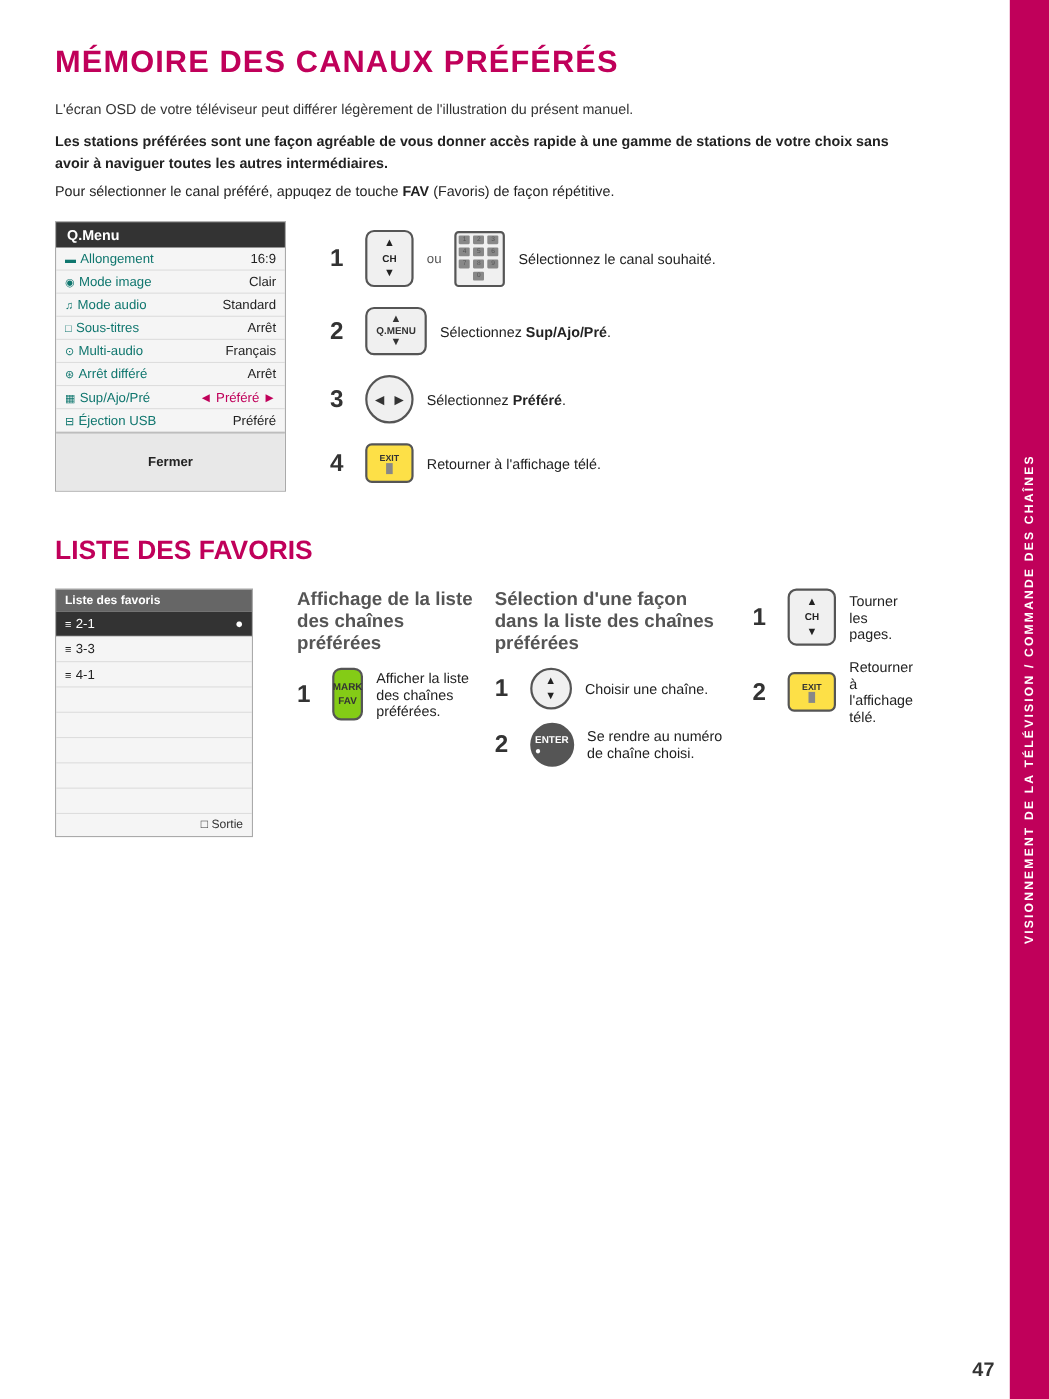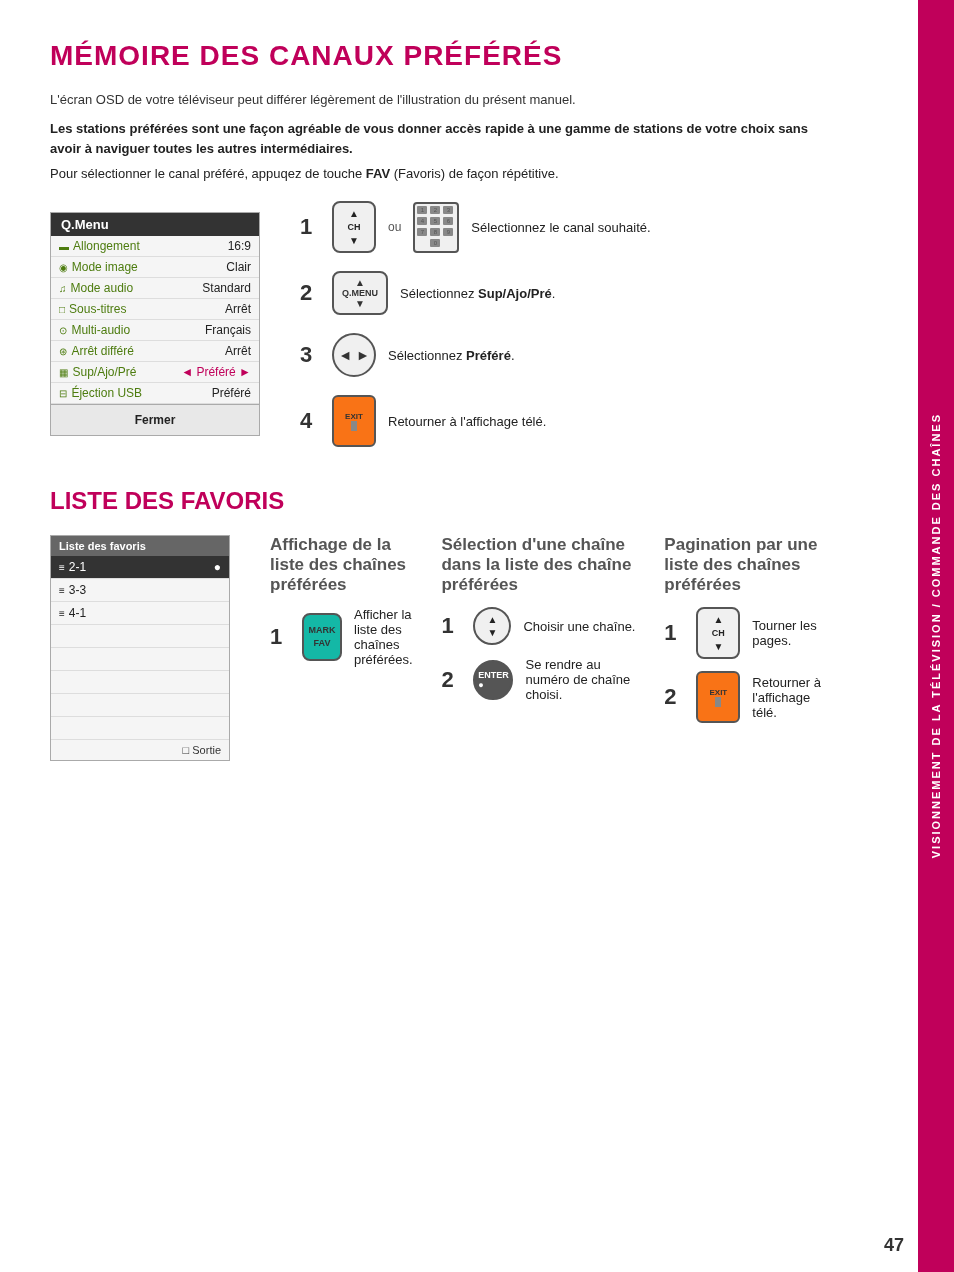--- a/index.html
+++ b/index.html
@@ -80,21 +80,21 @@
     }
 
     .qmenu-row:last-child {
       border-bottom: none;
     }
 
     .qmenu-row .label {
       display: flex;
       align-items: center;
       gap: 4px;
-      color: #4d7c0f;
+      color: #0f766e;
     }
 
     .qmenu-row .value {
       font-weight: normal;
       font-size: 12px;
       color: #222;
     }
 
     .qmenu-row.highlighted .value {
       color: #c0005a;
@@ -102,21 +102,21 @@
 
     .qmenu-row.preferred-row .value {
       color: #c0005a;
       display: flex;
       align-items: center;
       gap: 2px;
     }
 
     .qmenu-fermer {
       text-align: center;
-      padding: 8px;
+      padding: 19px;
       font-weight: bold;
       font-size: 12px;
       border-top: 1px solid #aaa;
       background: #e8e8e8;
     }
 
     
     .steps-right {
       display: flex;
       flex-direction: column;
@@ -158,22 +158,22 @@
       font-size: 9px;
       font-weight: bold;
       color: #333;
       position: relative;
       flex-shrink: 0;
     }
 
     .btn-remote.exit-btn {
       border-radius: 6px;
       width: 44px;
-      height: 52px;
-      background: #f97316;
+      height: 36px;
+      background: #fde047;
     }
 
     .step-row .ou-text {
       font-size: 12px;
       color: #555;
     }
 
     
     .btn-lr {
       display: inline-flex;
@@ -204,23 +204,23 @@
       color: #333;
     }
 
     .btn-mark-fav {
       display: inline-flex;
       flex-direction: column;
       align-items: center;
       justify-content: center;
       border: 2px solid #555;
       border-radius: 8px;
-      width: 40px;
+      width: 28px;
       height: 48px;
-      background: #14b8a6;
+      background: #84cc16;
       font-size: 9px;
       font-weight: bold;
       color: #333;
       line-height: 1.4;
     }
 
     .btn-enter {
       display: inline-flex;
       align-items: center;
       justify-content: center;
@@ -604,42 +604,41 @@
           <span class="step-number">1</span>
           <div class="btn-mark-fav">
             <span>MARK</span>
             <span>FAV</span>
           </div>
           <span class="step-text">Afficher la liste des chaînes préférées.</span>
         </div>
       </div>
 
       <div class="sub-section">
-        <div class="sub-heading">Sélection d'une chaîne dans la liste des chaîne préférées</div>
+        <div class="sub-heading">Sélection d'une façon dans la liste des chaînes préférées</div>
 
         <div class="step-row" style="margin-bottom:12px;">
           <span class="step-number">1</span>
           <div class="btn-up-down-simple">
             <span style="font-size:10px;">▲</span>
             <span style="font-size:10px;">▼</span>
           </div>
           <span class="step-text">Choisir une chaîne.</span>
         </div>
 
         <div class="step-row">
           <span class="step-number">2</span>
           <div class="btn-enter">
             <span>ENTER<br>●</span>
           </div>
           <span class="step-text">Se rendre au numéro de chaîne choisi.</span>
         </div>
       </div>
 
       <div class="sub-section">
-        <div class="sub-heading">Pagination par une liste des chaînes préférées</div>
 
         <div class="step-row" style="margin-bottom:12px;">
           <span class="step-number">1</span>
           <div class="btn-ch-up-down">
             <span class="small-arrow">▲</span>
             <span style="font-size:9px;font-weight:bold;">CH</span>
             <span class="small-arrow">▼</span>
           </div>
           <span class="step-text">Tourner les pages.</span>
         </div>

